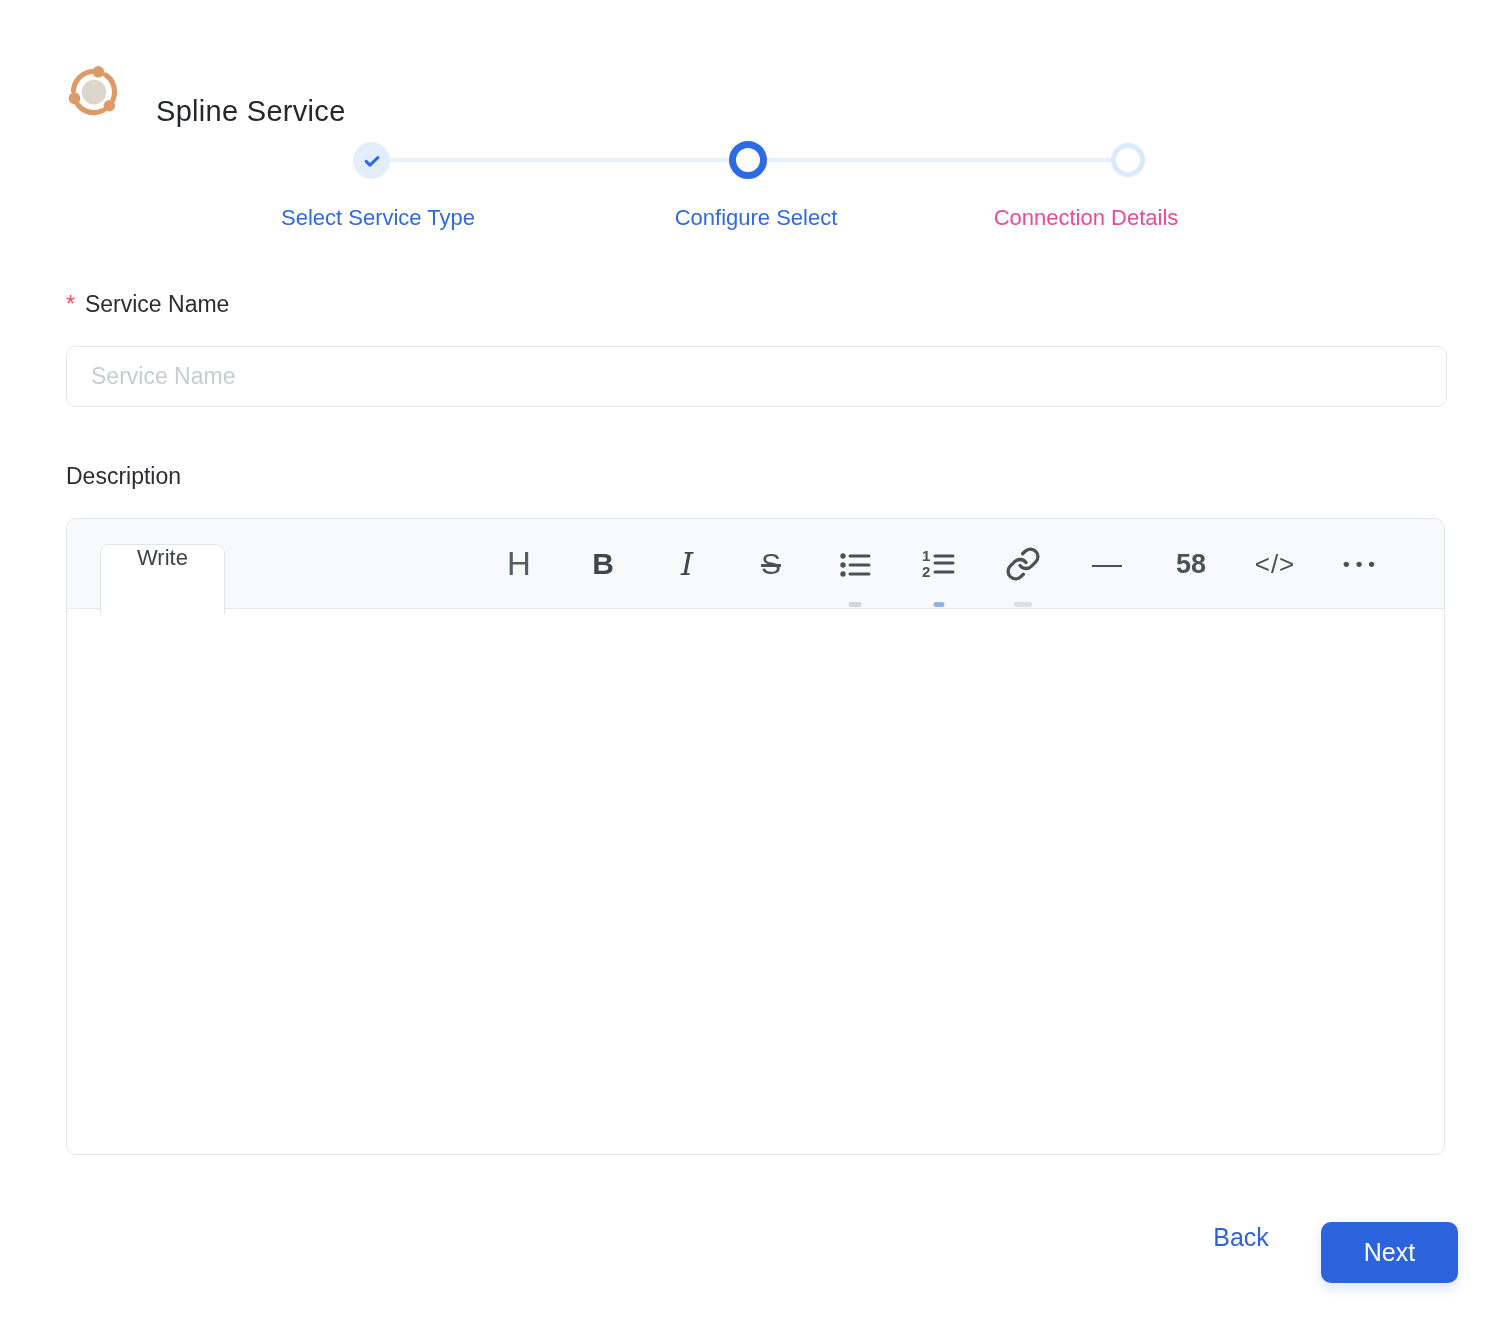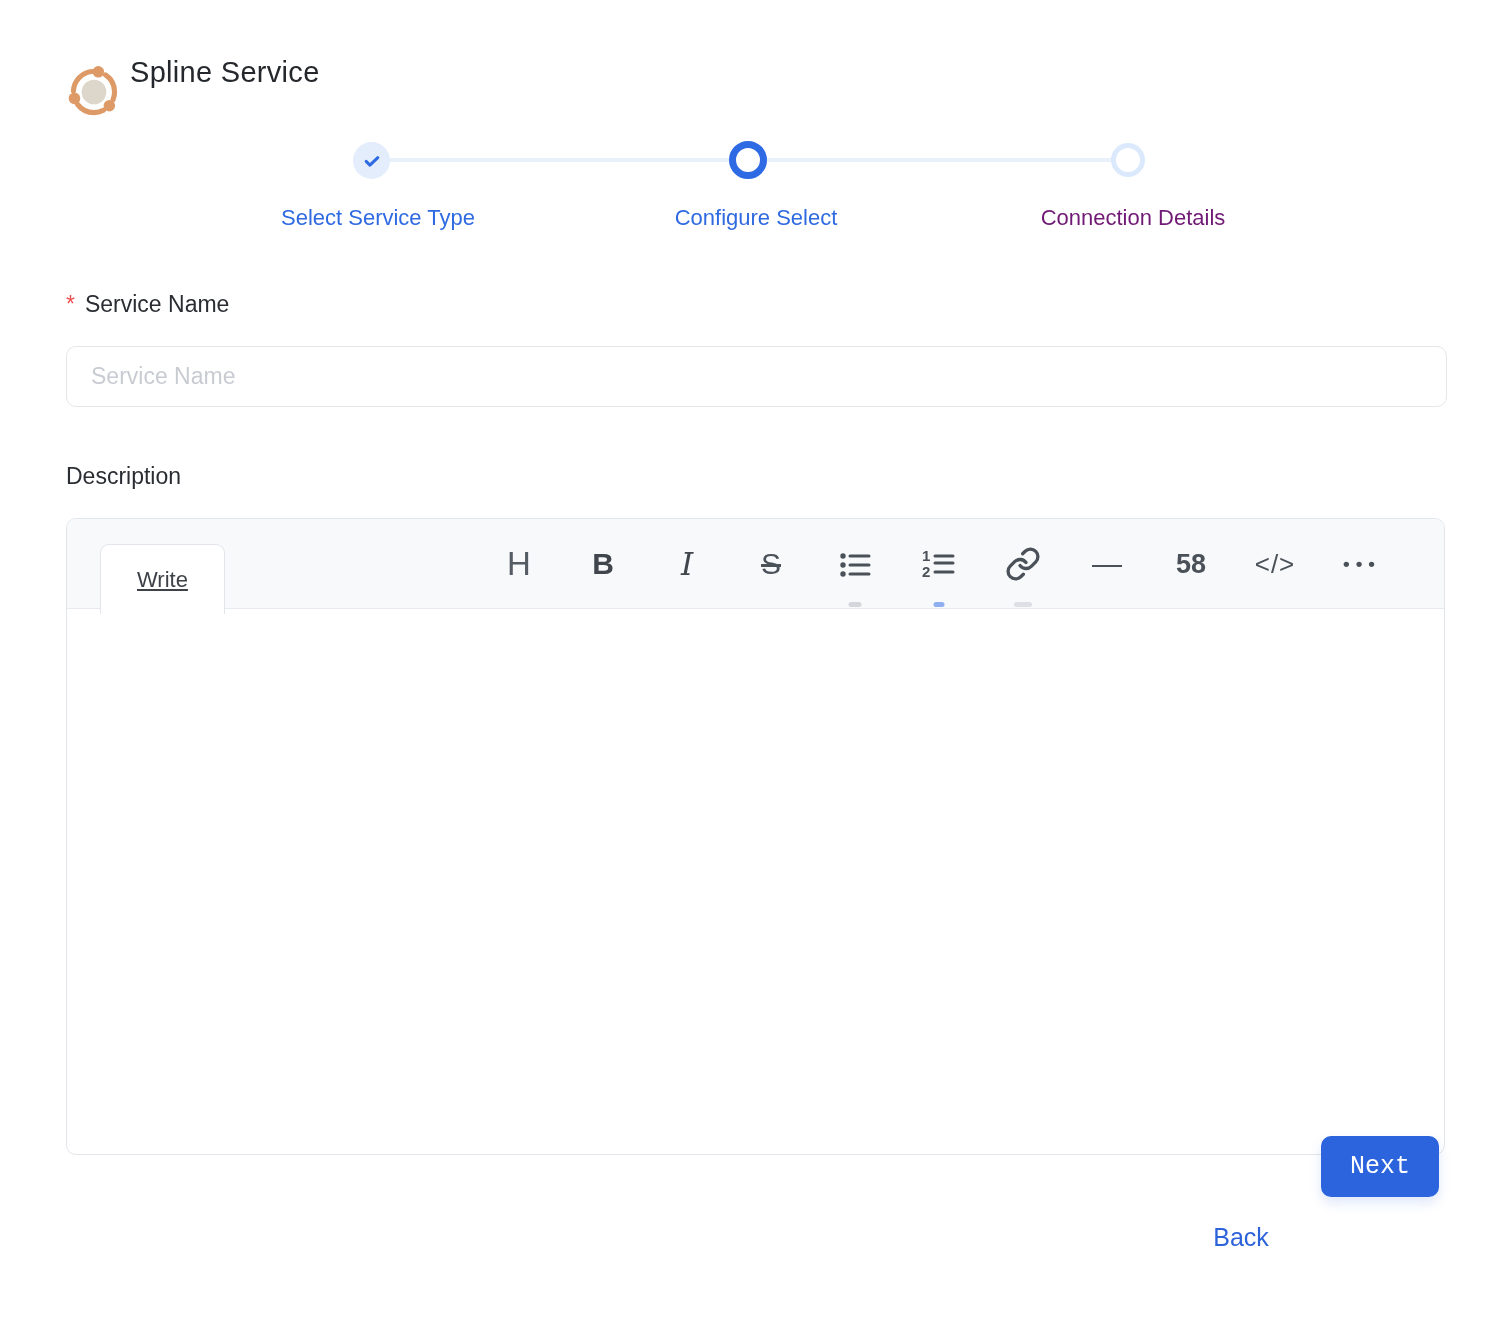--- a/index.html
+++ b/index.html
@@ -3,59 +3,59 @@
 <meta charset="utf-8">
 <style>
   * { margin:0; padding:0; box-sizing:border-box; }
   html,body { background:#ffffff; }
   body {
     width:1506px; height:1332px; position:relative; overflow:hidden;
     font-family:"Liberation Sans", sans-serif; color:#2b2e33;
   }
 
   
-  .header { position:absolute; left:58px; top:56px; display:flex; align-items:flex-start; }
+  .header { position:absolute; left:58px; top:56px; display:flex; align-items:flex-end; gap:26px; }
   .logo { width:72px; height:72px; display:block; }
   .page-title { font-size:29px; font-weight:500; color:#24272c; letter-spacing:.3px; }
 
   
   .track { position:absolute; top:158px; height:4px; background:#e9f1fd; border-radius:2px; }
   .track.t1 { left:371px; width:377px; }
   .track.t2 { left:748px; width:380px; }
   .step { position:absolute; border-radius:50%; display:flex; align-items:center; justify-content:center; cursor:pointer; }
   .step.completed { left:353px; top:142px; width:37px; height:37px; background:#e3edfb; }
   .step.active    { left:729px; top:141px; width:38px; height:38px; background:#fff; border:7px solid #2d6ae3; }
   .step.upcoming  { left:1111px; top:143px; width:34px; height:34px; background:#fff; border:5px solid #dbe9fc; }
   .step-label { position:absolute; top:205px; transform:translateX(-50%); font-size:22px; font-weight:500; white-space:nowrap; cursor:pointer; }
   .sl1 { left:378px;  color:#2f6ae0; }
   .sl2 { left:756px;  color:#2f6ae0; }
-  .sl3 { left:1133px; color:#701a75; }
+  .sl3 { left:1086px; color:#ec4899; }
 
   
   .field-label { position:absolute; left:66px; font-size:23px; color:#2a2d32; display:flex; align-items:baseline; }
   .required-star { color:#f0504f; margin-right:10px; font-size:23px; }
   .lbl-service { top:291px; }
   .lbl-desc    { top:463px; }
   .text-input {
     position:absolute; left:66px; top:346px; width:1381px; height:61px;
     border:1px solid #e4e7ea; border-radius:10px; padding:0 24px;
     font-size:23px; font-family:inherit; color:#2b2e33; outline:none; background:#fff;
   }
   .text-input::placeholder { color:#c8ccd2; }
 
   
   .editor { position:absolute; left:66px; top:518px; width:1379px; height:637px;
             border:1px solid #e2e5ea; border-radius:10px; background:#fff; }
   .toolbar { position:absolute; left:0; top:0; right:0; height:90px; background:#f7f9fb;
              border-bottom:1px solid #e7eaee; border-radius:9px 9px 0 0; }
   .tabs { position:absolute; left:33px; top:25px; display:flex; z-index:3; }
   .tab { font-size:22px; font-family:inherit; padding:0 36px; height:64px;
-         display:flex; align-items:center; justify-content:center;
+         display:flex; justify-content:center;
          border:1px solid #e2e5e9; border-radius:9px 9px 0 0;
-         background:#eceef1; color:#9aa0ab; cursor:pointer;text-decoration:underline; }
+         background:#eceef1; color:#9aa0ab; cursor:pointer; }
   .tab.active { background:#fff; color:#3d4249; height:70px; border-bottom:none; }
   .tab + .tab { margin-left:-1px; }
 
   .tools { position:absolute; left:410px; top:0; height:90px; display:flex; align-items:center; }
   .tool { width:84px; height:90px; background:none; border:none; cursor:pointer; position:relative;
           display:flex; align-items:center; justify-content:center; font-family:inherit;
           font-size:30px; color:#4b5158; }
   .g-heading { font-size:33px; color:#565c63; font-weight:400; }
   .g-bold    { font-weight:700; font-size:30px; color:#41464d; }
   .g-italic  { font-style:italic; font-family:"DejaVu Serif", serif; font-size:31px; color:#41464d; }
@@ -76,23 +76,23 @@
     border:none; outline:none; resize:none; background:#fff;
     padding:48px 50px; font-size:25px; font-family:inherit; color:#2b2e33;
     border-radius:0 0 9px 9px;
   }
   .editor-textarea::placeholder { color:#6f7789; }
 
   
   .back-btn { position:absolute; left:1196px; top:1216px; width:90px; height:42px;
               background:none; border:none; cursor:pointer;
               font-size:25px; font-family:inherit; color:#2d63da; }
-  .next-btn { position:absolute; left:1321px; top:1136px; width:118px; height:61px;
+  .next-btn { position:absolute; left:1321px; top:1222px; width:137px; height:61px;
               background:#2c64dd; border:none; border-radius:10px; cursor:pointer;
-              font-size:25px; font-family:Liberation Mono, monospace; color:#ffffff;
+              font-size:25px; font-family:Liberation Sans, sans-serif; color:#ffffff;
               box-shadow:0 6px 12px rgba(44,100,221,.15); }
 </style>
 </head>
 <body>
 
 <div class="header">
   <svg class="logo" viewBox="0 0 70 70">
     <circle cx="35" cy="35" r="12" fill="#ddd6cb"></circle>
     <circle cx="35" cy="35" r="20" fill="none" stroke="#dd9a66" stroke-width="5" stroke-linecap="round" stroke-dasharray="27.9 14" stroke-dashoffset="-21.7"></circle>
     <circle cx="39.2" cy="15.4" r="5.6" fill="#dd9a66"></circle>

